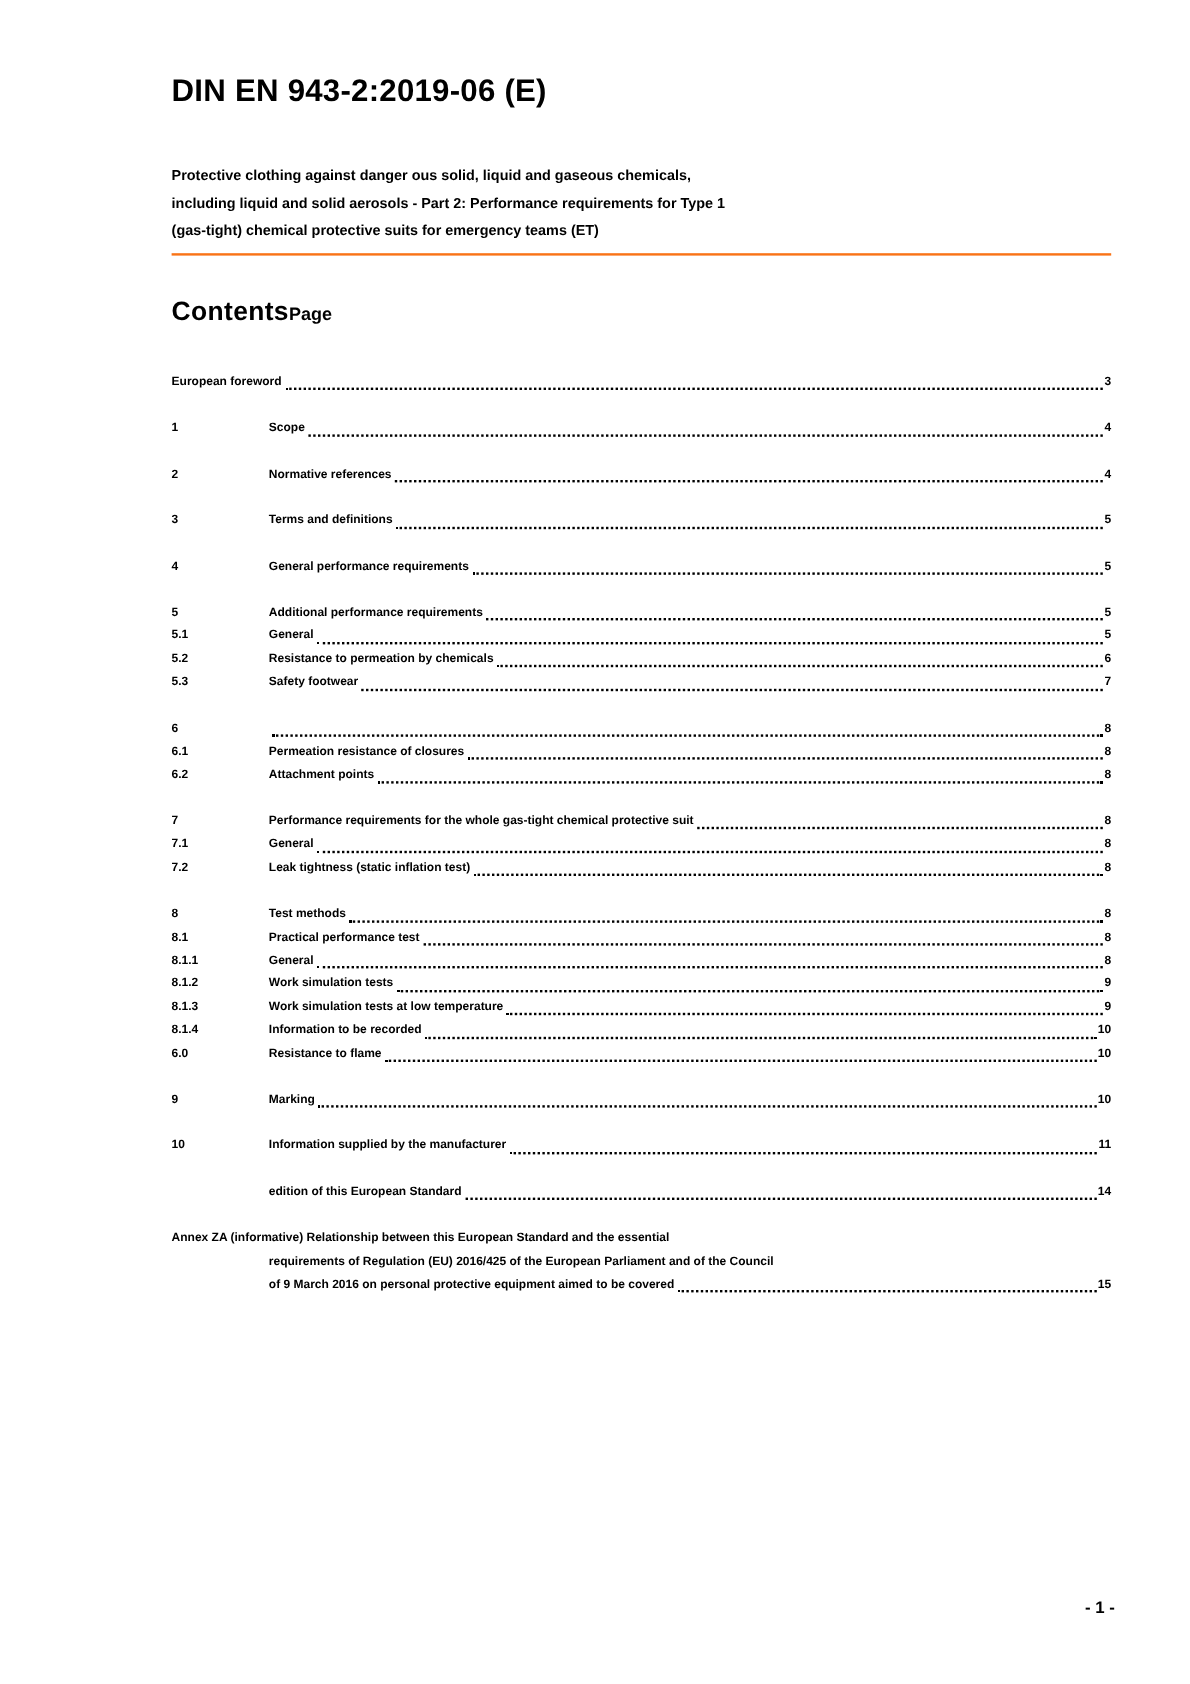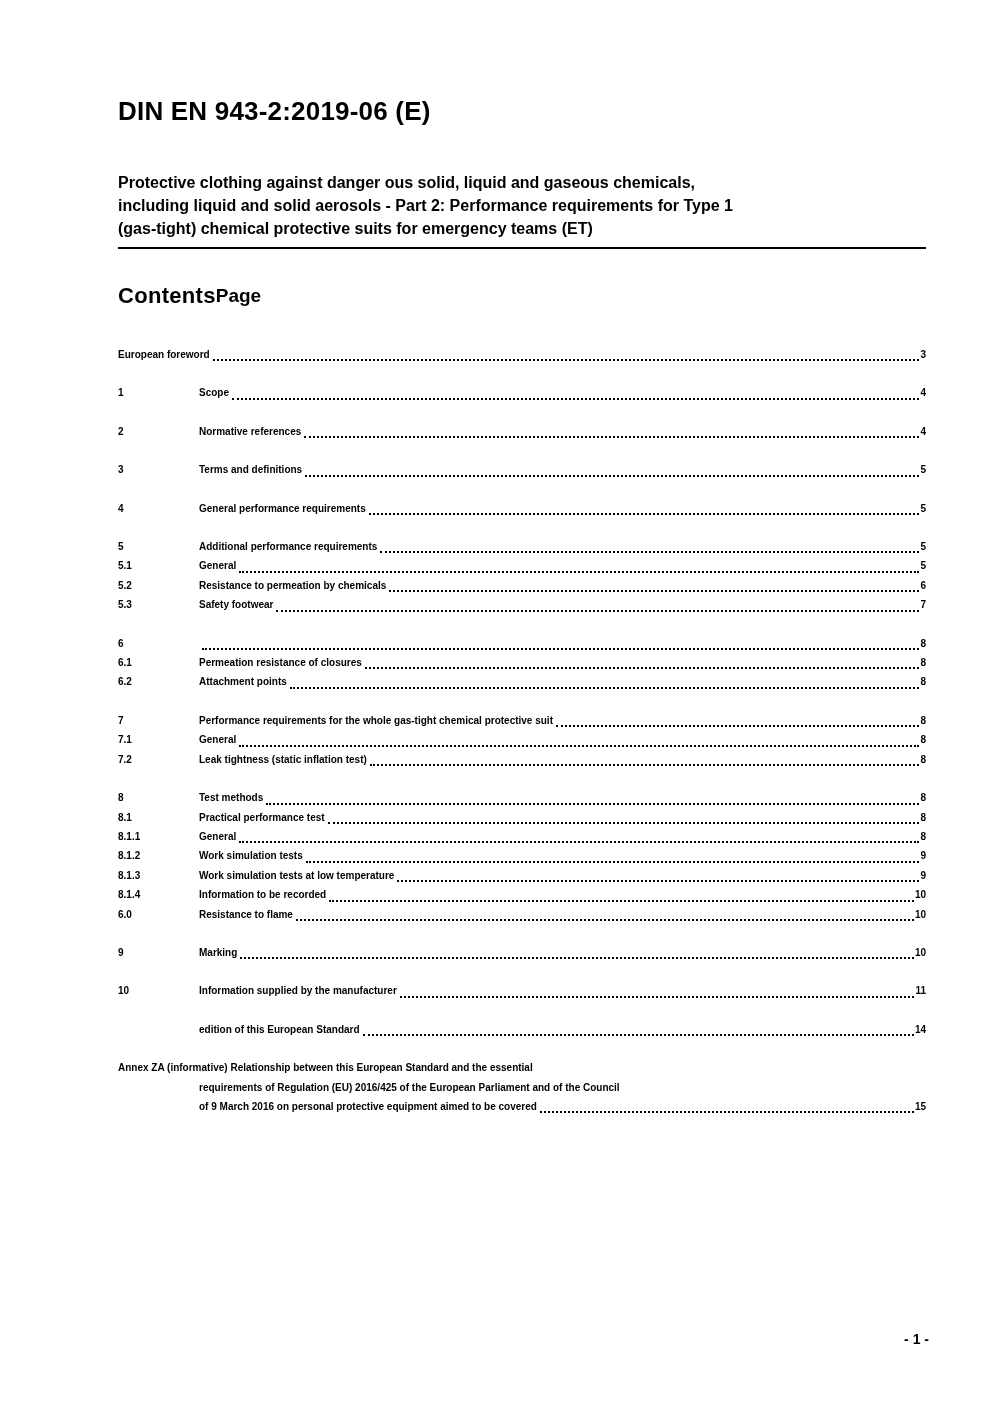--- a/index.html
+++ b/index.html
@@ -11,51 +11,52 @@
     color: #000;
   }
   .page {
     position: relative;
     width: 992px;
     height: 1403px;
     background: #fff;
     overflow: hidden;
   }
   .content {
-    padding: 96px 66px 0 118px;
+    padding: 60px 66px 0 118px;
+    margin-left: 25px;
   }
   .doc-id {
     font-size: 26px;
     font-weight: 700;
     line-height: 31px;
     letter-spacing: 0.2px;
   }
   .subtitle {
     margin-top: 44px;
-    font-size: 16px;
+    font-size: 12px;
     font-weight: 700;
     line-height: 23px;
-    border-bottom: 2px solid #000000;
+    border-bottom: 2px solid #f97316;
     padding-bottom: 7px;
   }
   .subtitle-line { display: block; white-space: nowrap; }
   .contents-row {
     margin-top: 34px;
     display: flex;
     justify-content: flex-start;
     align-items: flex-end;
   }
   .contents-title {
     font-size: 22px;
     font-weight: 700;
     line-height: 26px;
     letter-spacing: 0.3px;
   }
   .page-label {
-    font-size: 19px;
+    font-size: 15px;
     font-weight: 700;
     padding-bottom: 2px;
   }
   .toc {
     margin-top: 36px;
     font-size: 10px;
     font-weight: 700;
     line-height: 19.4px;
   }
   .toc-group { margin-bottom: 19px; }

